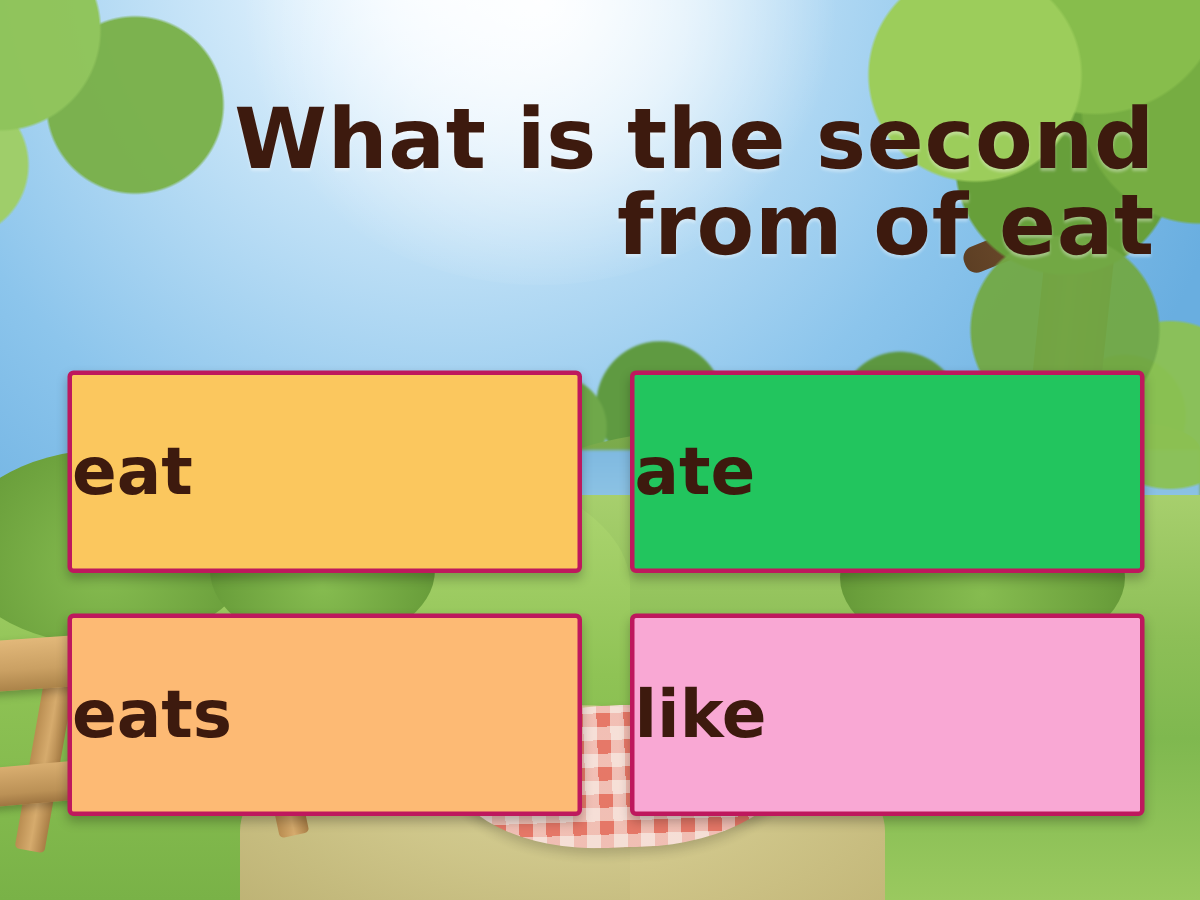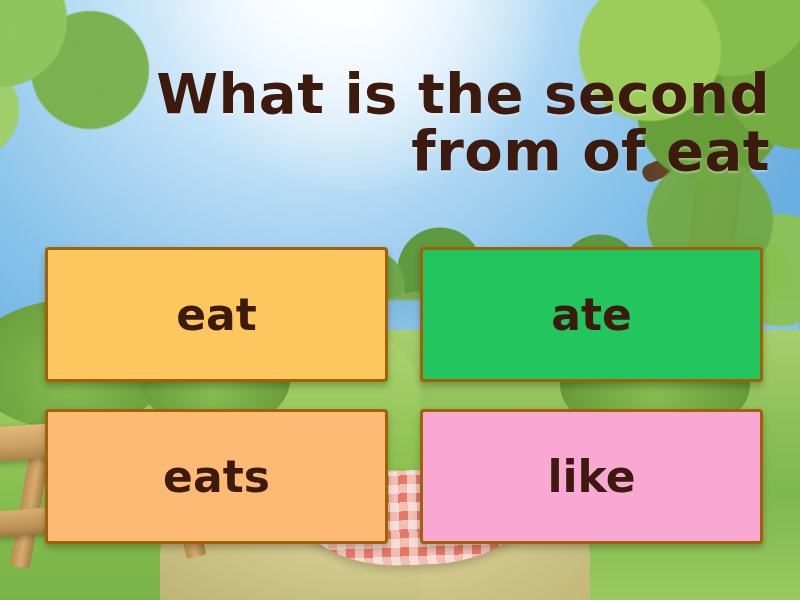--- a/index.html
+++ b/index.html
@@ -214,25 +214,25 @@
     left: 45px;
     top: 247px;
     width: 718px;
     height: 297px;
     display: grid;
     grid-template-columns: 343px 343px;
     grid-template-rows: 135px 135px;
     gap: 27px 32px;
   }
   .answer {
-    border: 3px solid #a16207;
+    border: 3px solid #be185d;
     border-radius: 4px;
     display: flex;
     align-items: center;
-    justify-content: center;
+    justify-content: flex-start;
     box-shadow: 0 4px 7px rgba(0,0,0,0.25);
     box-sizing: border-box;
     cursor: pointer;
   }
   .answer .answer-label {
     font-family: "DejaVu Sans", sans-serif;
     font-weight: bold;
     font-size: 44px;
     color: #3d1a0e;
     line-height: 1;

